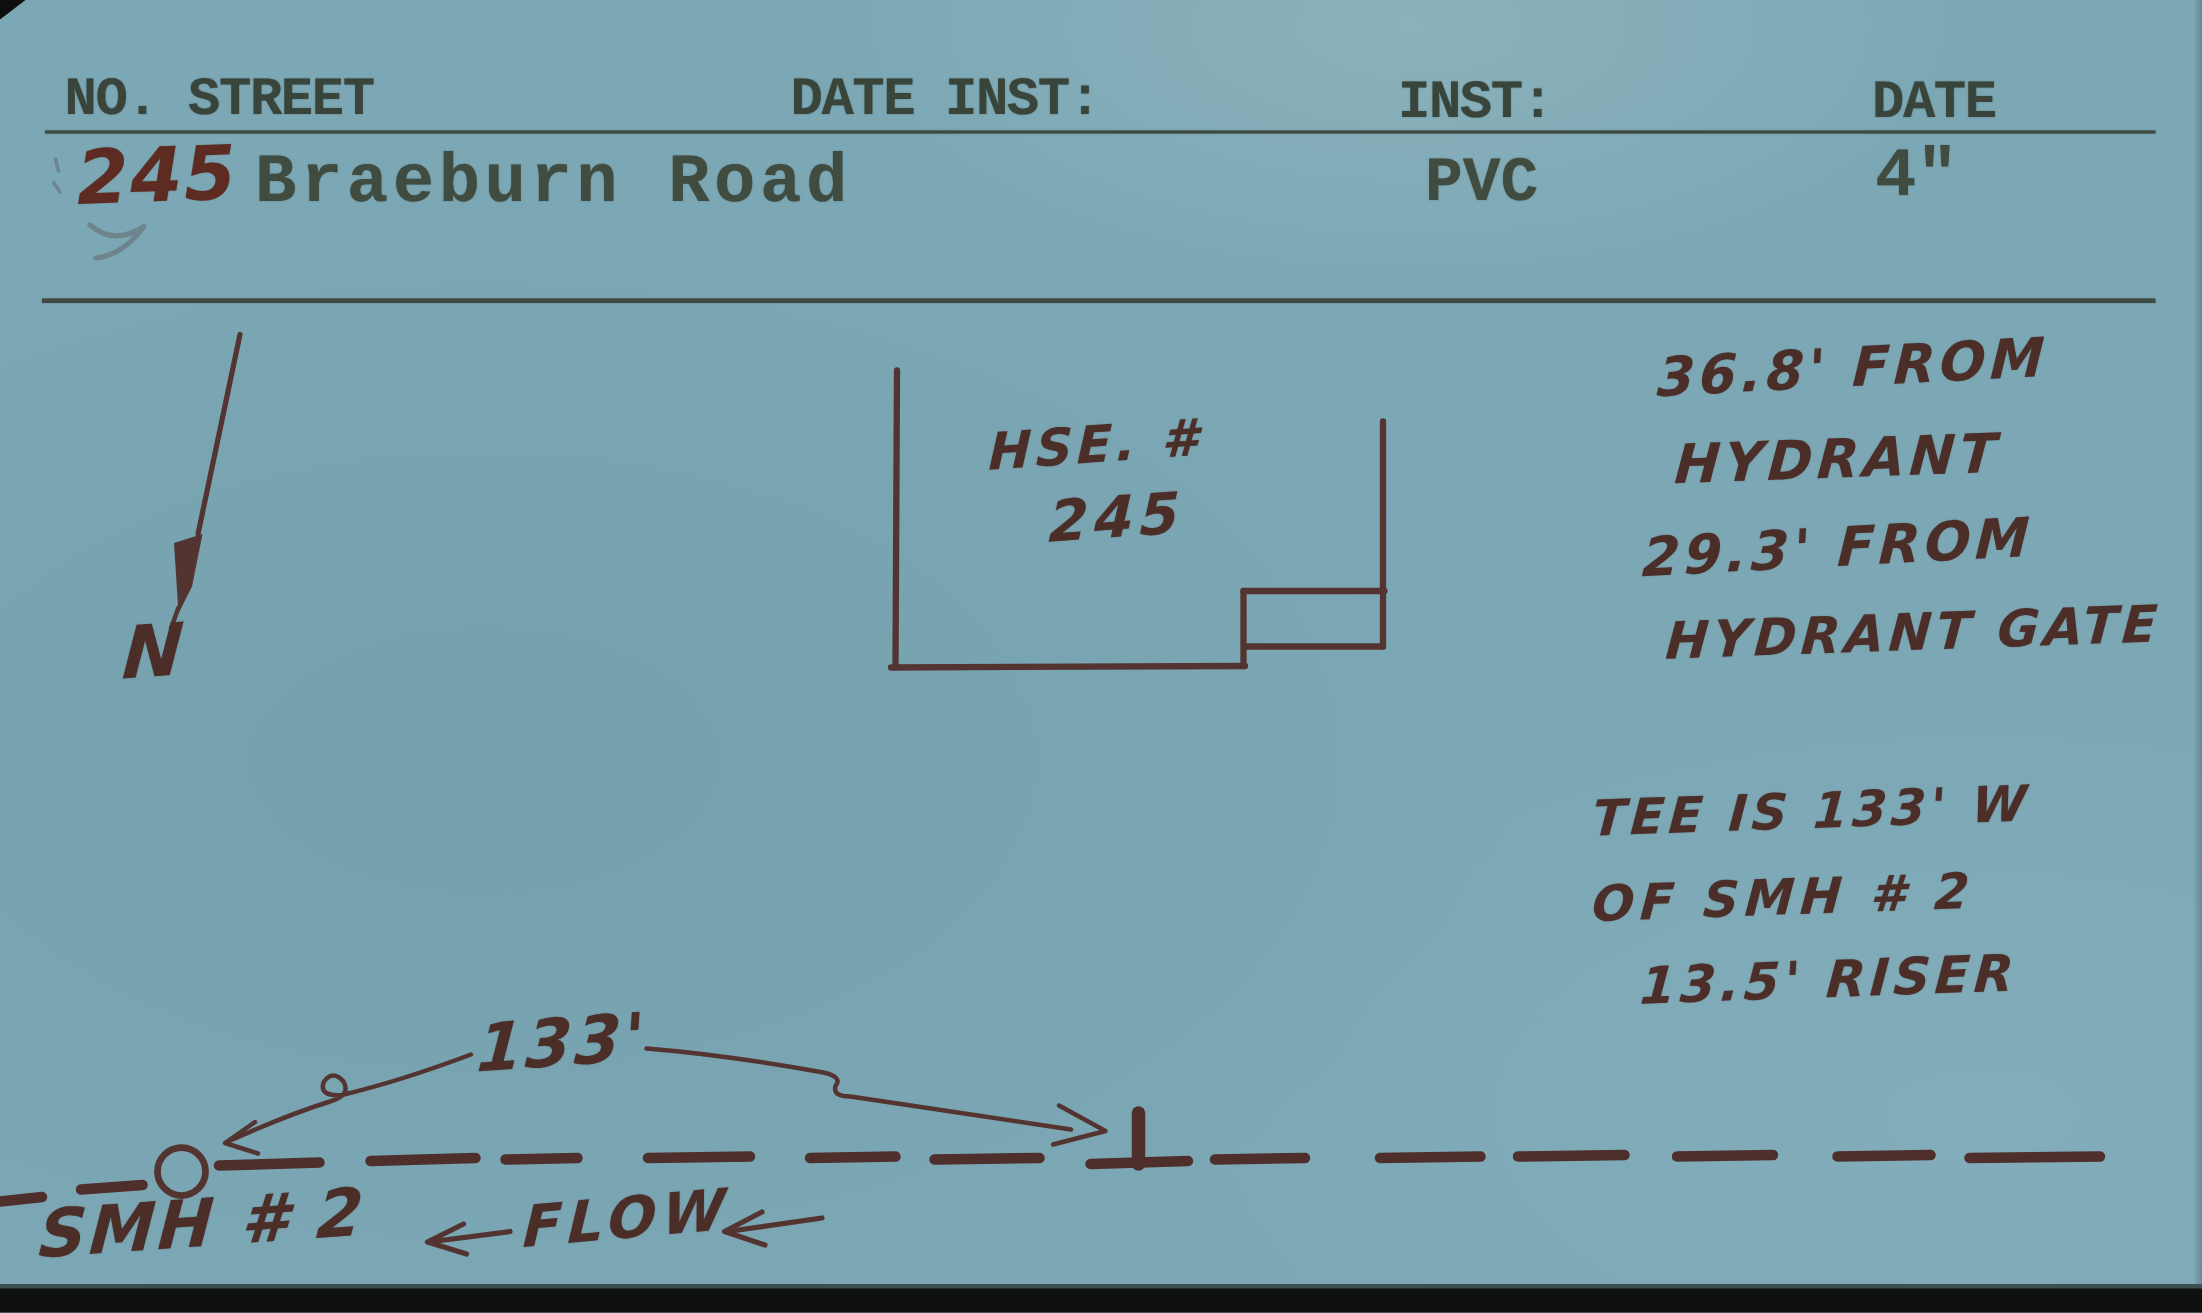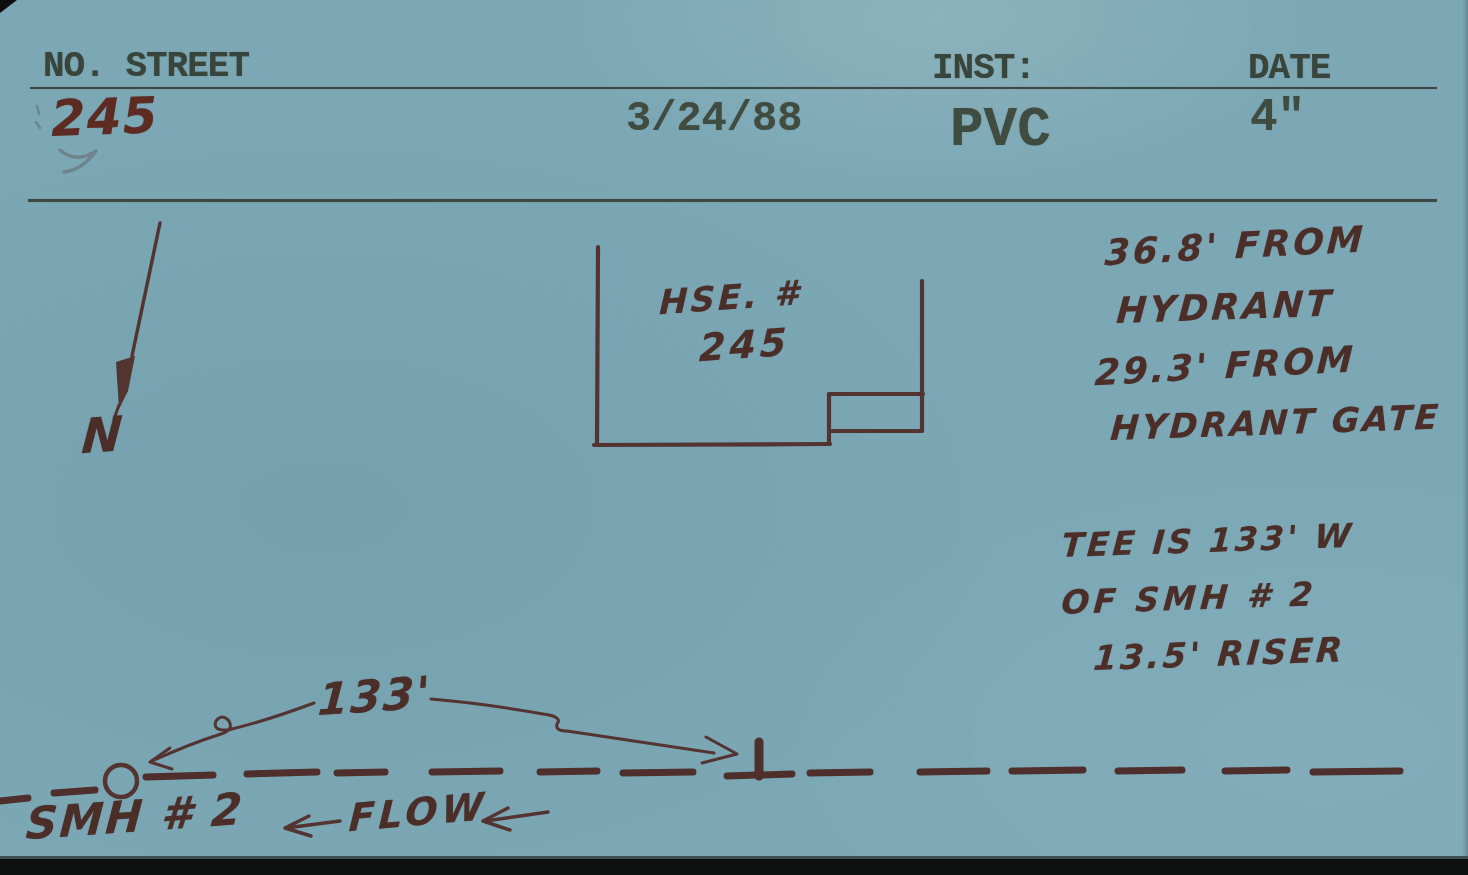--- a/index.html
+++ b/index.html
@@ -112,29 +112,30 @@
       <path class="ink" stroke-width="3.5" d="M508,808 L483,821 L510,830"></path>
     </g>
 
     <g opacity="0.3">
       <path class="ink" stroke-width="3.5" d="M60,150 Q76,164 96,151 Q82,170 64,172"></path>
       <path class="ink" stroke-width="2.5" d="M37,106 L39,114 M36,122 L40,128"></path>
     </g>
   </svg>
 
   <div class="abs typed-label" style="left:43px;top:46px">NO. STREET</div>
+  <div class="abs typed-label" style="left:527px;top:46px">DATE INST:</div>
   <div class="abs typed-label" style="left:932px;top:48px">INST:</div>
   <div class="abs typed-label" style="left:1248px;top:48px">DATE</div>
 
   <div class="rule" style="left:30px;top:87px;width:1407px"></div>
   <div class="rule" style="left:28px;top:199px;width:1409px;height:3px"></div>
 
   <div class="abs hw" style="left:50px;top:90px;font-size:50px;color:#5e2b22;letter-spacing:1px;transform:rotate(-2deg)">245</div>
-  <div class="abs typed-value" style="left:626px;top:95px;font-size:42px">3/24/88</div>
-  <div class="abs typed-value" style="left:950px;top:98px;font-size:56px">PVC</div>
+  <div class="abs typed-value" style="left:170px;top:96px;font-size:46px;letter-spacing:3px">Braeburn Road</div>
+  <div class="abs typed-value" style="left:950px;top:98px;font-size:42px">PVC</div>
   <div class="abs typed-value" style="left:1250px;top:92px;font-size:46px">4"</div>
 
   <div class="abs hw" style="left:84px;top:408px;font-size:48px;transform:rotate(-4deg) skewX(-8deg)">N</div>
 
   <div class="abs hw" style="left:660px;top:282px;font-size:34px;letter-spacing:3px;transform:rotate(-4deg) skewX(-6deg)">HSE. #</div>
   <div class="abs hw" style="left:700px;top:326px;font-size:38px;letter-spacing:4px;transform:rotate(-4deg) skewX(-6deg)">245</div>
 
   <div class="abs hw" style="left:1106px;top:232px;font-size:36px;letter-spacing:3px;transform:rotate(-3deg) skewX(-6deg)">36.8' FROM</div>
   <div class="abs hw" style="left:1118px;top:290px;font-size:36px;letter-spacing:3px;transform:rotate(-2deg) skewX(-6deg)">HYDRANT</div>
   <div class="abs hw" style="left:1096px;top:352px;font-size:36px;letter-spacing:3px;transform:rotate(-3deg) skewX(-6deg)">29.3' FROM</div>

